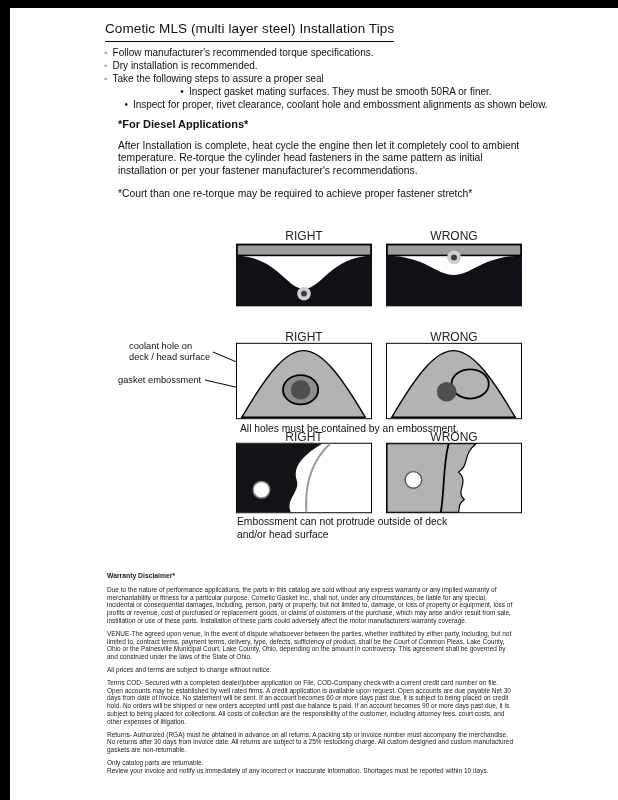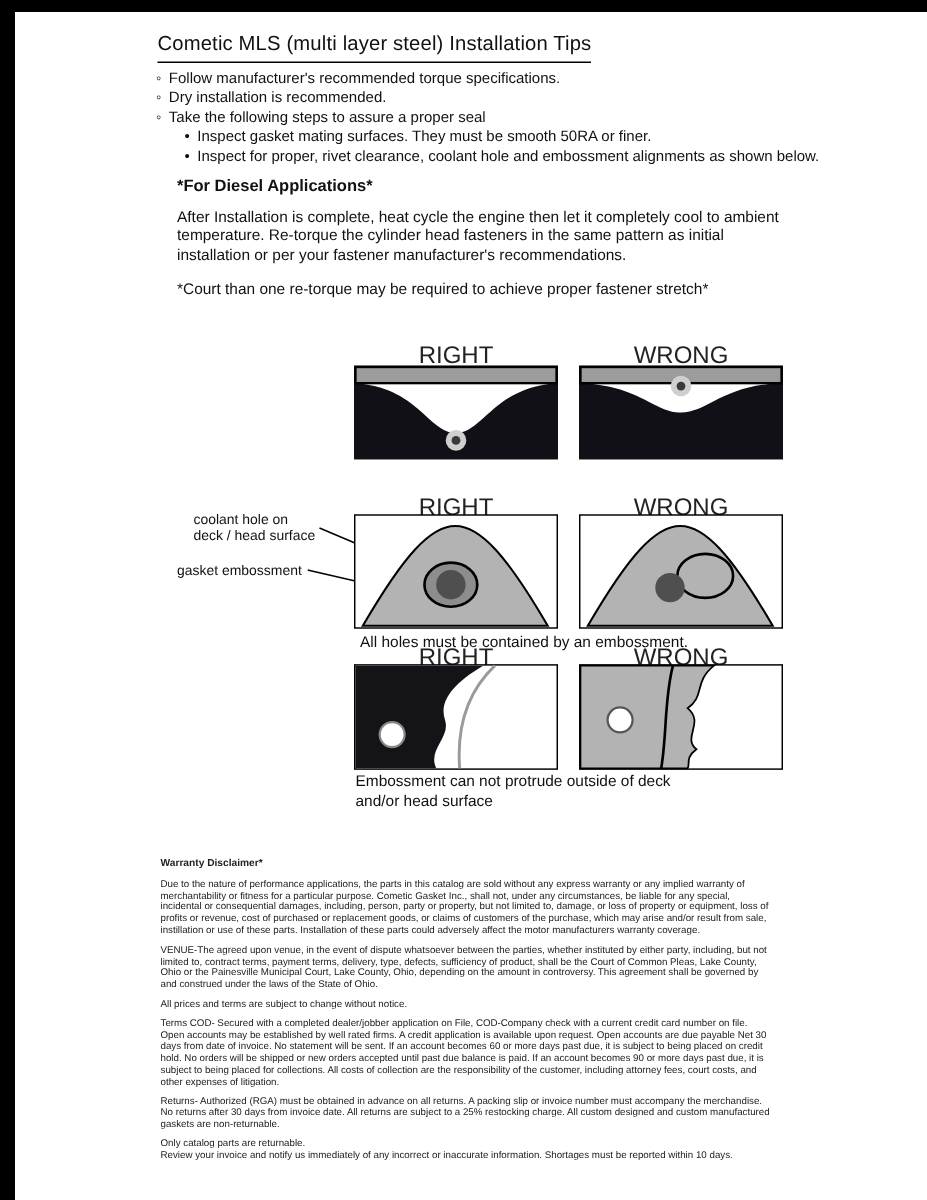--- a/index.html
+++ b/index.html
@@ -8,28 +8,28 @@
   .page { position:relative; width:618px; height:800px; background:#fff; overflow:hidden; }
 
   .edge-top  { position:absolute; left:0; top:0; width:618px; height:8px; background:#000; }
   .edge-left { position:absolute; left:0; top:0; width:10px; height:800px; background:#000; }
 
   .title { position:absolute; left:105px; top:21px; font-size:13.5px; font-weight:normal;
            border-bottom:1.5px solid #000; padding-bottom:5px; letter-spacing:0.1px; }
 
   .bullets { position:absolute; left:104px; top:46px; width:445px; font-size:10px; line-height:13px; }
   .b::before  { content:"◦"; margin-right:5px; }
-  .sb { margin-left:19px; }
+  .sb { margin-left:19px;text-align:center; }
   .sb::before { content:"•"; margin-right:5px; }
 
   .diesel { position:absolute; left:118px; top:118px; width:402px; font-size:10.3px; line-height:12.6px; }
   .diesel h2 { font-size:11px; font-weight:bold; margin-bottom:9px; }
   .diesel p  { margin-bottom:11px; }
 
-  .dlabel { position:absolute; width:136px; text-align:center; font-size:16px; color:#222; }
+  .dlabel { position:absolute; width:136px; text-align:center; font-size:12px; color:#222; }
   .panel  { position:absolute; width:136px; }
   .panel svg { display:block; width:100%; height:100%; }
   .cap { position:absolute; font-size:10.3px; line-height:12.5px; }
   .small-label { position:absolute; font-size:9.3px; line-height:10.5px; }
   .connector { position:absolute; }
 
   .warranty { position:absolute; left:107px; top:572px; width:407px; font-size:6.5px; line-height:7.8px; color:#222; }
   .warranty h3 { font-size:6.8px; font-weight:bold; margin-bottom:6px; }
   .warranty p  { margin-bottom:5px; }
   .warranty p.tight { margin-bottom:0; }

